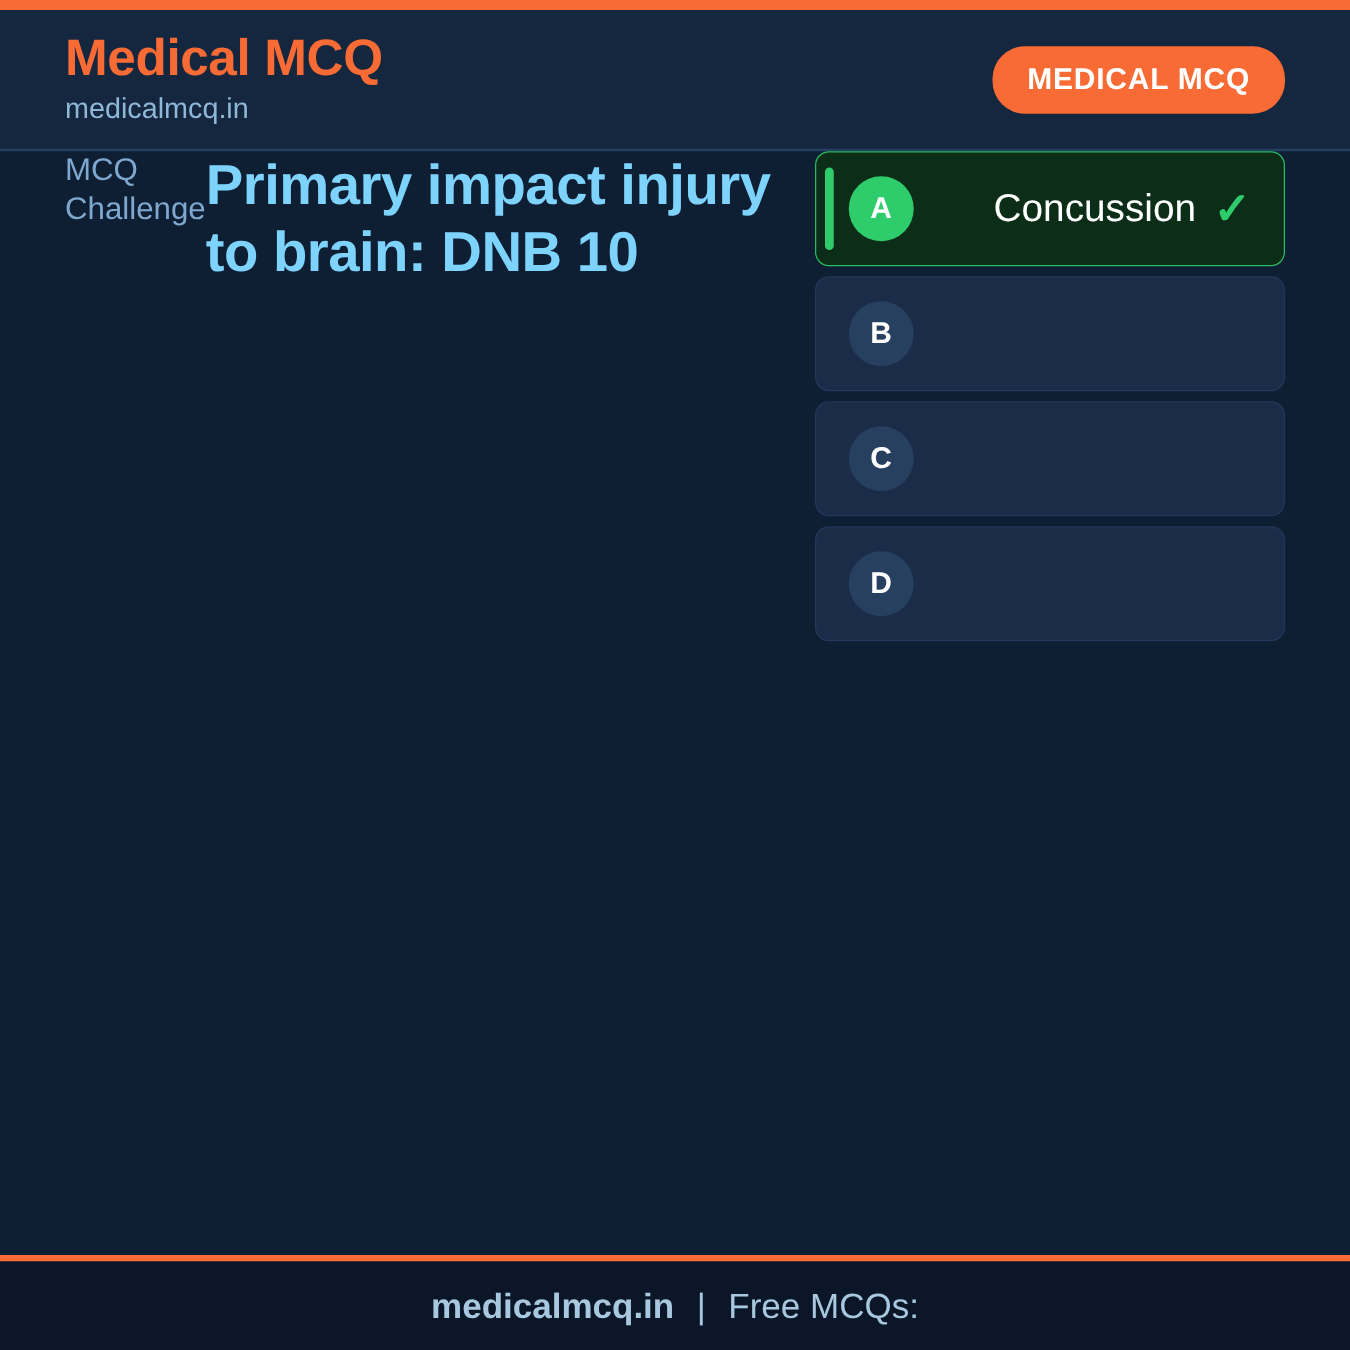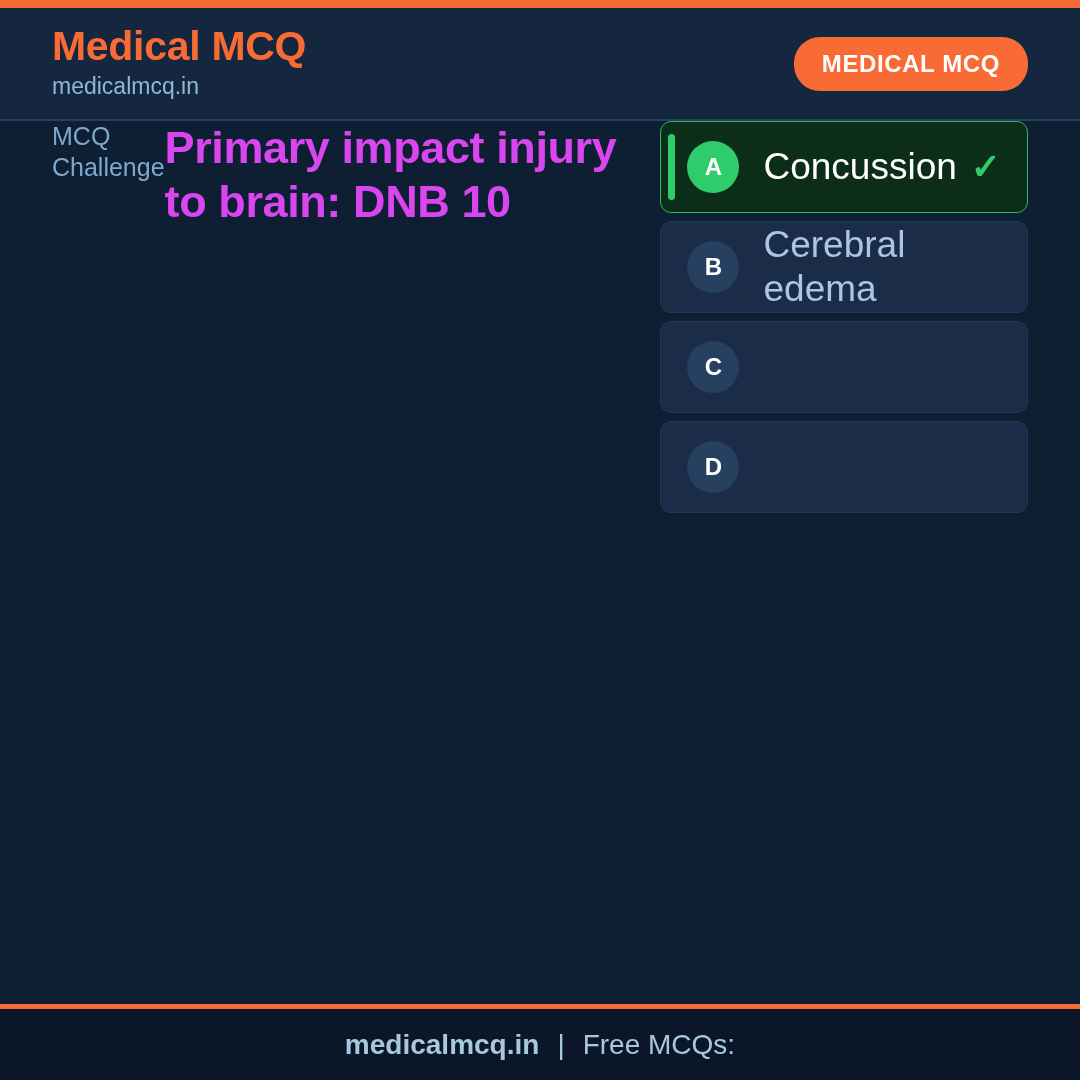--- a/index.html
+++ b/index.html
@@ -47,21 +47,21 @@
     flex:1 1 auto; position:relative;
     padding:0 52px;
     display:flex; justify-content:flex-start;
   }
   .spacer-top { height:172px; flex:none; }
 
   .eyebrow {
     font-size:25px; color:#7FA8CE; margin-bottom:8px; line-height:1.25;
   }
   .qtitle {
-    font-size:45px; font-weight:bold; color:#d946ef;
+    font-size:45px; font-weight:bold; color:#7dd3fc;
     line-height:1.20; letter-spacing:-0.4px;
     max-width:930px;
   }
   .divider {
     height:2px; background:#2A3E5C; margin-top:24px; margin-bottom:21px;
   }
 
   
   .options { display:flex; flex-direction:column; gap:8px; }
   .option {
@@ -83,22 +83,23 @@
   }
   .obadge {
     width:52px; height:52px; border-radius:50%;
     background:#27405F; color:#FFFFFF;
     font-size:24px; font-weight:bold;
     display:flex; align-items:center; justify-content:center;
     flex:none; margin-right:24px;
   }
   .option.correct .obadge { background:#2ECC6B; color:#FFFFFF; }
   .otext {
-    font-size:37px; color:#A9C6E2; line-height:1.2;
+    font-size:31px; color:#A9C6E2; line-height:1.2;
     flex:1 1 auto;
+    margin-left:40px;
   }
   .option.correct .otext { color:#FFFFFF; }
   .check {
     font-size:36px; color:#2ECC6B; font-weight:bold;
     line-height:1; flex:none; margin-left:14px;
   }
 
   .spacer-bottom { flex:1 1 auto; }
 
   
@@ -142,21 +143,20 @@
 
       <div class="option correct">
         <div class="accent"></div>
         <div class="obadge">A</div>
         <div class="otext">Concussion</div>
         <div class="check">✓</div>
       </div>
 
       <div class="option">
         <div class="obadge">B</div>
-        <div class="otext">Cerebral edema</div>
       </div>
 
       <div class="option">
         <div class="obadge">C</div>
       </div>
 
       <div class="option">
         <div class="obadge">D</div>
       </div>
 

